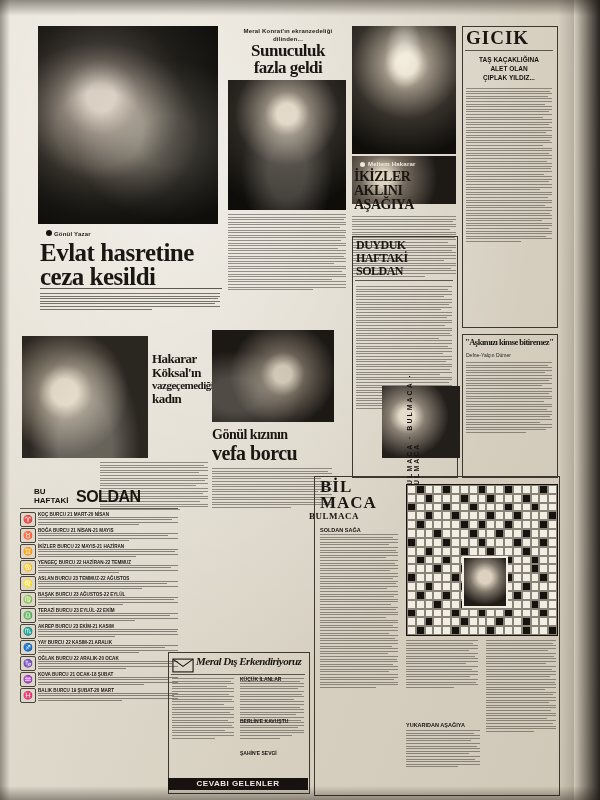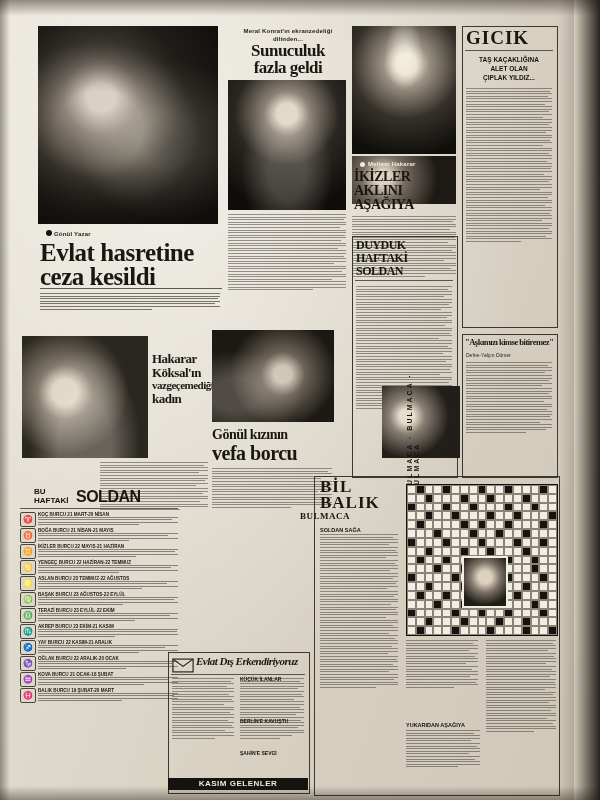--- a/index.html
+++ b/index.html
@@ -562,21 +562,21 @@
       <div class="zlines" style="width:140px;">
         <i style="width:100%"></i>
           <i style="width:97%"></i>
           <i style="width:100%"></i>
           <i style="width:60%"></i>
       </div>
     </div>
   </div>
 
   <div class="boxline" style="left:168px;top:652px;width:140px;height:140px;border-color:#3c372f;"></div>
-  <div class="hdl" style="left:196px;top:656px;font-size:11px;font-style:italic;">Evlat Dış Erkendiriyoruz</div>
+  <div class="hdl" style="left:196px;top:656px;font-size:11px;font-style:italic;">Meral Dış Erkendiriyoruz</div>
   <svg viewBox="0 0 24 16" width="22" height="15" style="position:absolute;left:172px;top:658px;">
     <rect x="1" y="1" width="22" height="14" fill="none" stroke="#1a1713" stroke-width="1.2"></rect>
     <path d="M1 1 L12 9 L23 1" fill="none" stroke="#1a1713" stroke-width="1.2"></path>
   </svg>
   <div class="rule" style="left:171px;top:674px;width:134px;height:1px;"></div>
   <div class="lines tight light" style="left:172px;top:678px;width:62px;height:92px;">
     <i style="width:100%"></i>
       <i style="width:95%"></i>
       <i style="width:100%"></i>
       <i style="width:88%"></i>
@@ -624,27 +624,27 @@
       <i style="width:91%"></i>
     <i style="width:100%"></i>
       <i style="width:100%"></i>
       <i style="width:82%"></i>
       <i style="width:62%"></i>
   </div>
   <div class="smallhdl" style="left:240px;top:676px;font-size:5px;">KÜÇÜK İLANLAR</div>
   <div class="smallhdl" style="left:240px;top:718px;font-size:5px;">BERLİN'E KAVUŞTU</div>
   <div class="smallhdl" style="left:240px;top:750px;font-size:5px;">ŞAHİN'E SEVGİ</div>
 
-  <div class="blackbox centered" style="left:168px;top:778px;width:140px;height:12px;font-family:'Liberation Sans',sans-serif;font-weight:bold;font-size:8px;line-height:12px;letter-spacing:.5px;">KASIM GELENLER</div>
+  <div class="blackbox centered" style="left:168px;top:778px;width:140px;height:12px;font-family:'Liberation Sans',sans-serif;font-weight:bold;font-size:8px;line-height:12px;letter-spacing:.5px;">CEVABI GELENLER</div>
 
   <div class="boxline" style="left:314px;top:476px;width:244px;height:318px;border-color:#3c372f;"></div>
 
   <div class="hdl" style="left:320px;top:478px;font-size:17px;letter-spacing:1px;">BİL</div>
-  <div class="hdl" style="left:320px;top:494px;font-size:17px;letter-spacing:1px;">BALIK</div>
-  <div class="hdl" style="left:300px;top:512px;font-size:9px;letter-spacing:.5px;">BULMACA</div>
+  <div class="hdl" style="left:320px;top:494px;font-size:17px;letter-spacing:1px;">MACA</div>
+  <div class="hdl" style="left:309px;top:512px;font-size:9px;letter-spacing:.5px;">BULMACA</div>
   <div class="smallhdl" style="left:320px;top:527px;font-size:5.5px;">SOLDAN SAĞA</div>
 
   <div class="vtitle" style="left:406px;top:492px;width:160px;">BULMACA · BULMACA · BULMACA</div>
 
   <div class="xwgrid" style="left:406px;top:484px;width:150px;height:150px;grid-template-columns:repeat(17,1fr);grid-template-rows:repeat(17,1fr);background:#f2eee3;border:1px solid #15120f;">
     <div class="w"></div>
       <div class="b"></div>
       <div class="w"></div>
       <div class="w"></div>
       <div class="b"></div>

